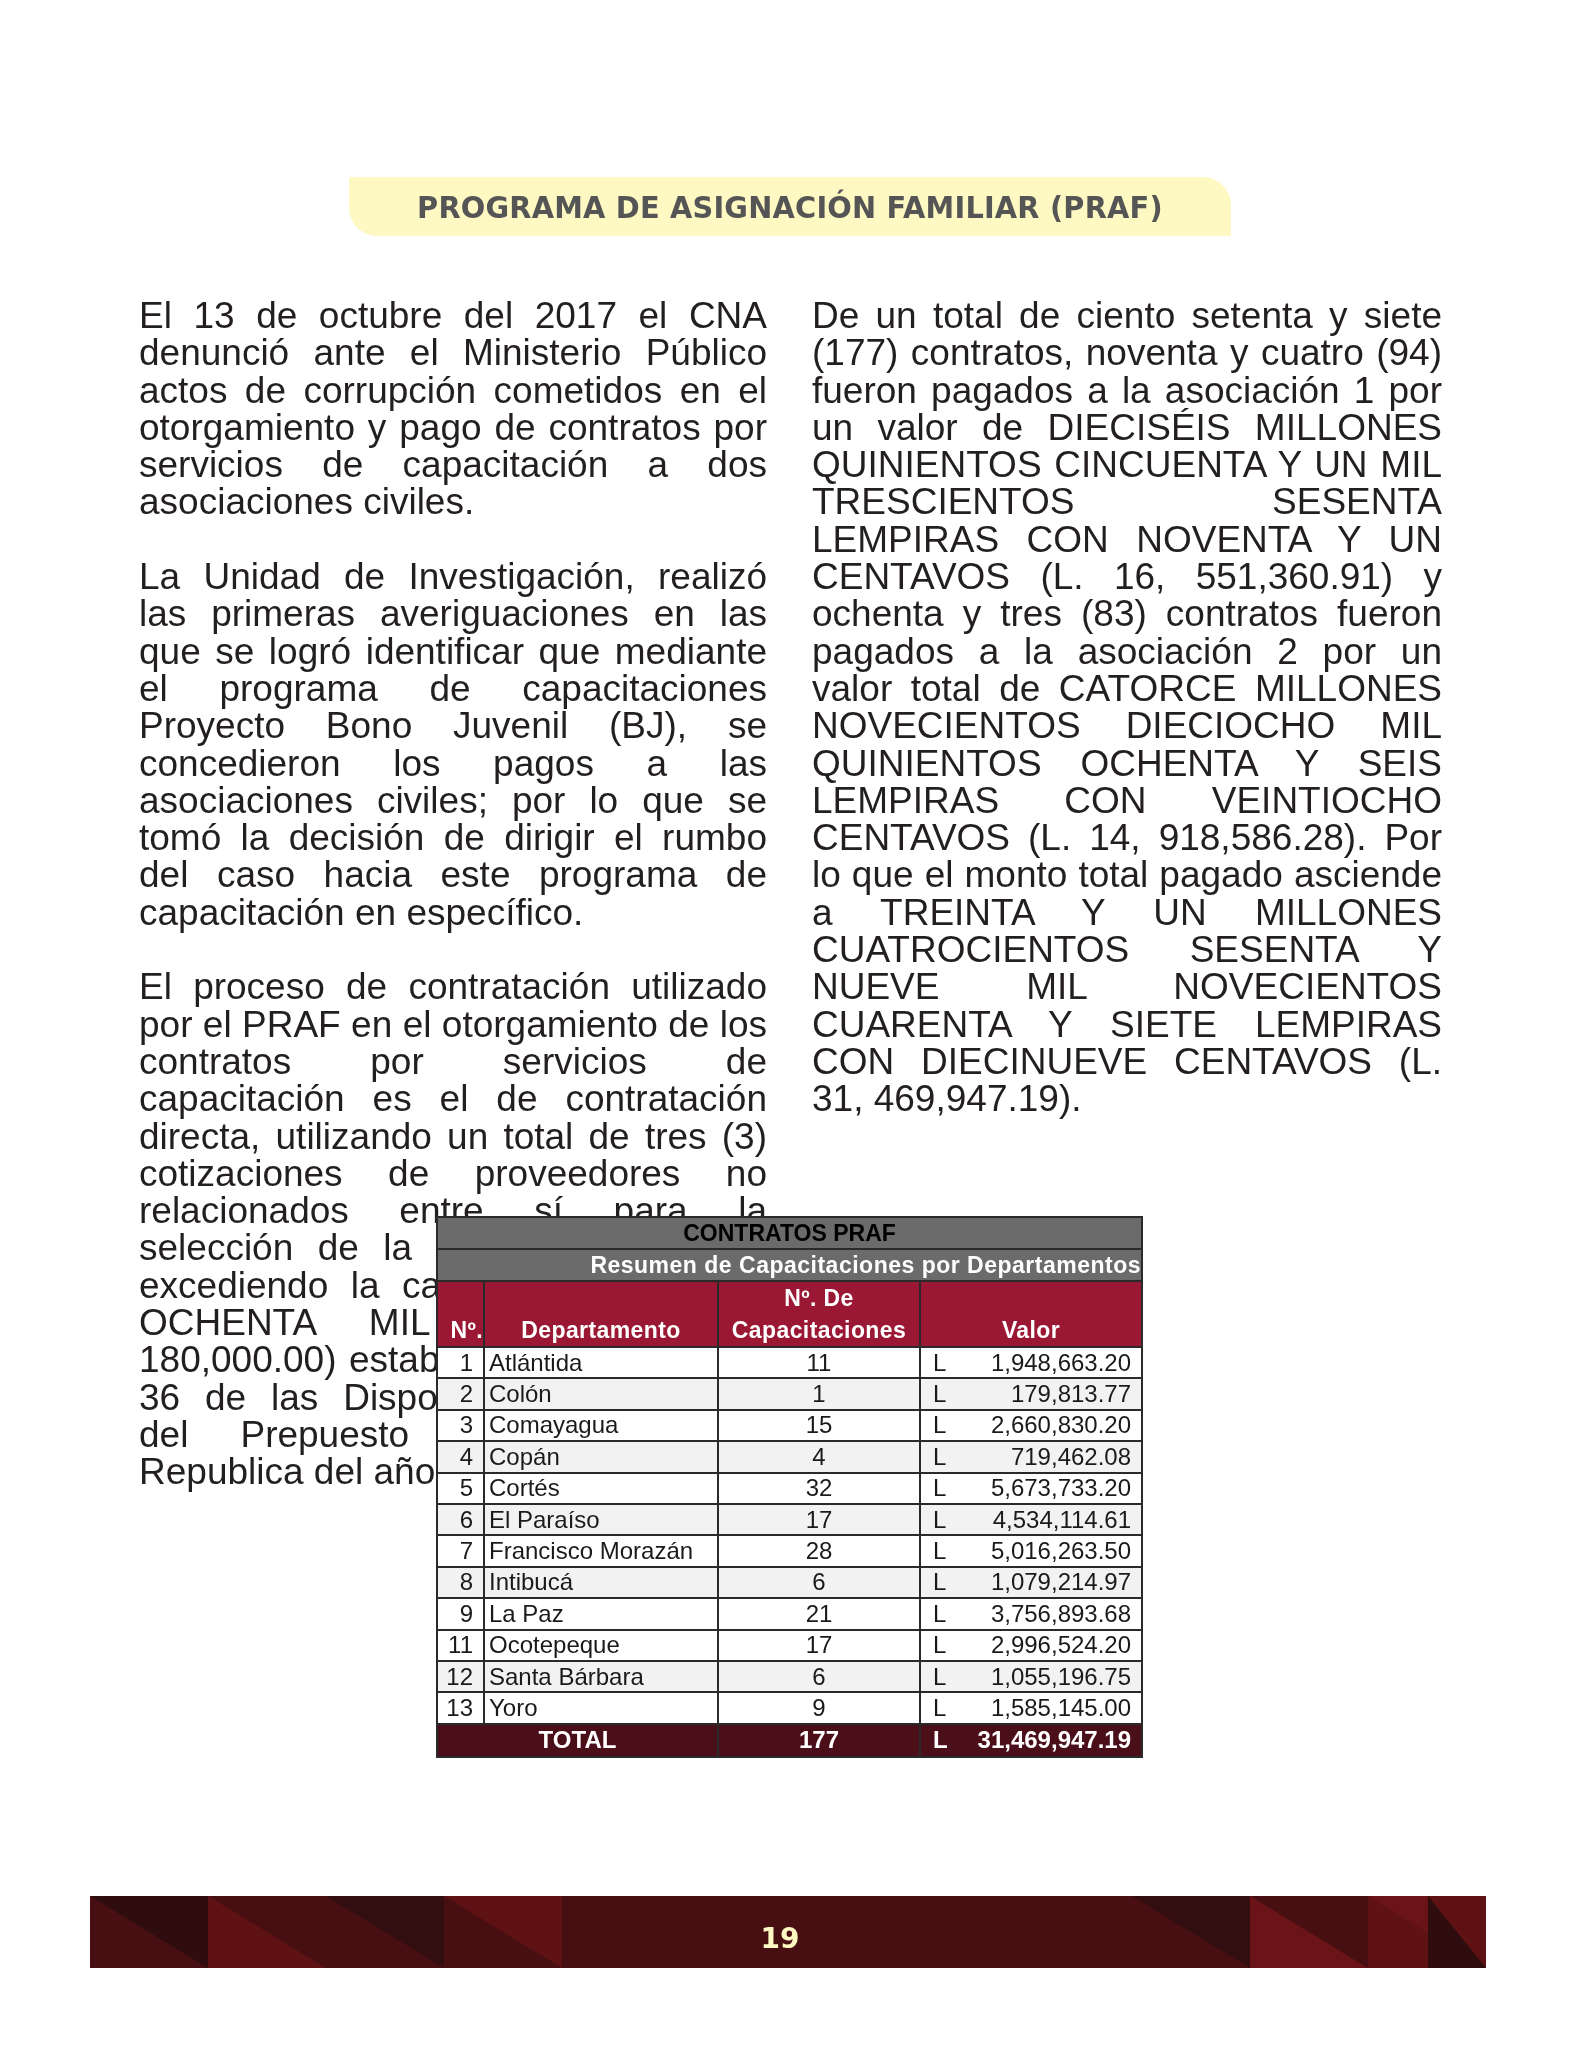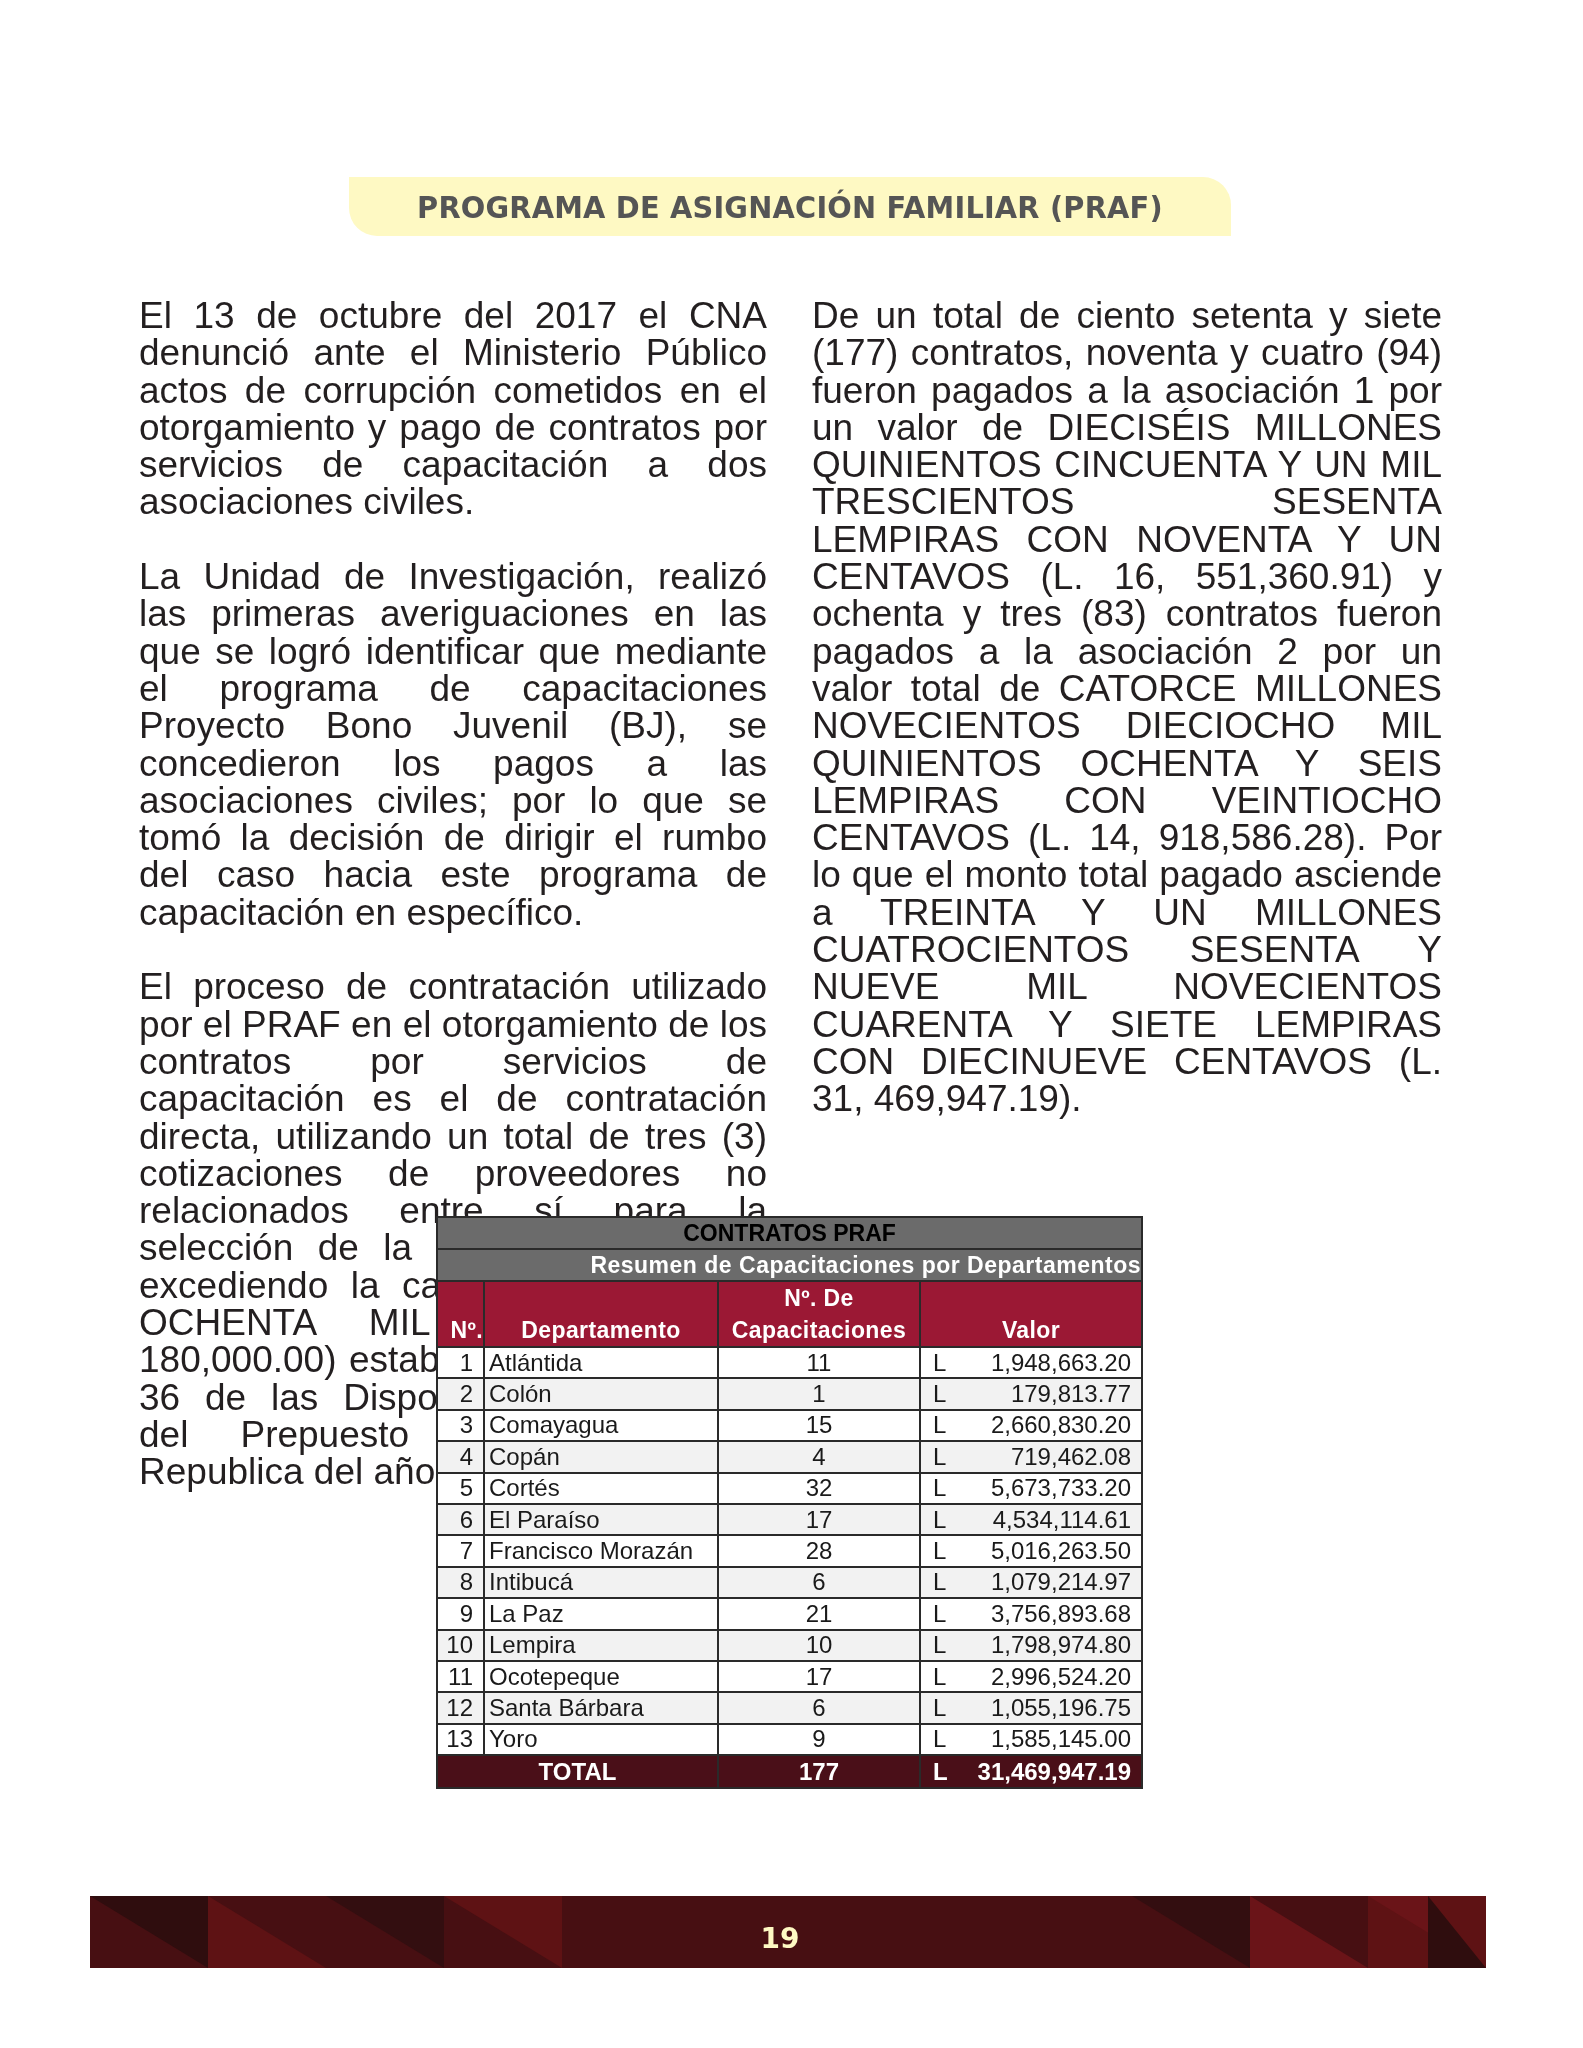--- a/index.html
+++ b/index.html
@@ -194,31 +194,20 @@
     <td class="dept">La Paz</td>
     <td class="cap">21</td>
     <td class="val">
       <div class="inner">
         <span>L</span>
         <span>3,756,893.68</span>
       </div>
     </td>
   </tr>
 
-  <tr class="row alt">
-    <td class="num">10</td>
-    <td class="dept">Lempira</td>
-    <td class="cap">10</td>
-    <td class="val">
-      <div class="inner">
-        <span>L</span>
-        <span>1,798,974.80</span>
-      </div>
-    </td>
-  </tr>
 
   <tr class="row plain">
     <td class="num">11</td>
     <td class="dept">Ocotepeque</td>
     <td class="cap">17</td>
     <td class="val">
       <div class="inner">
         <span>L</span>
         <span>2,996,524.20</span>
       </div>

